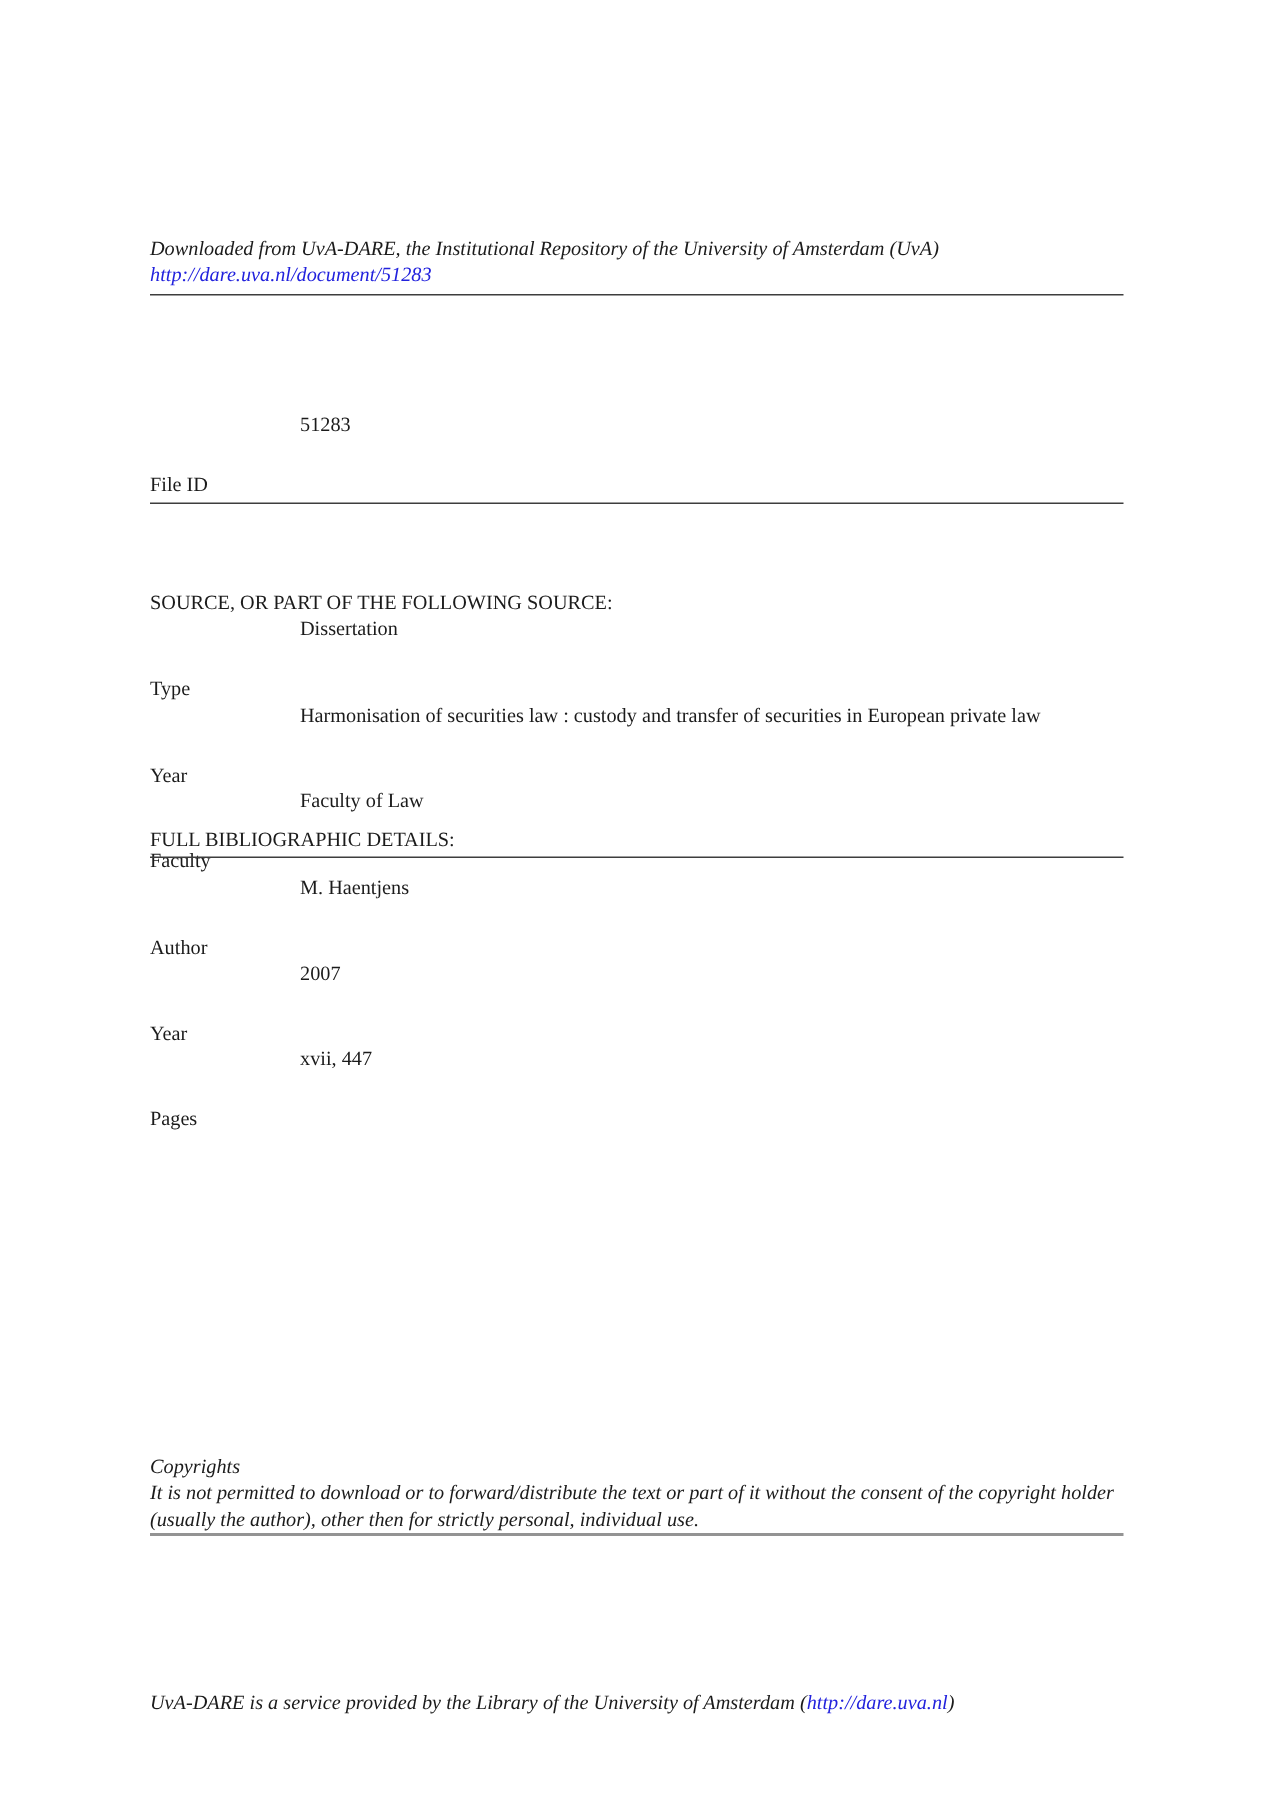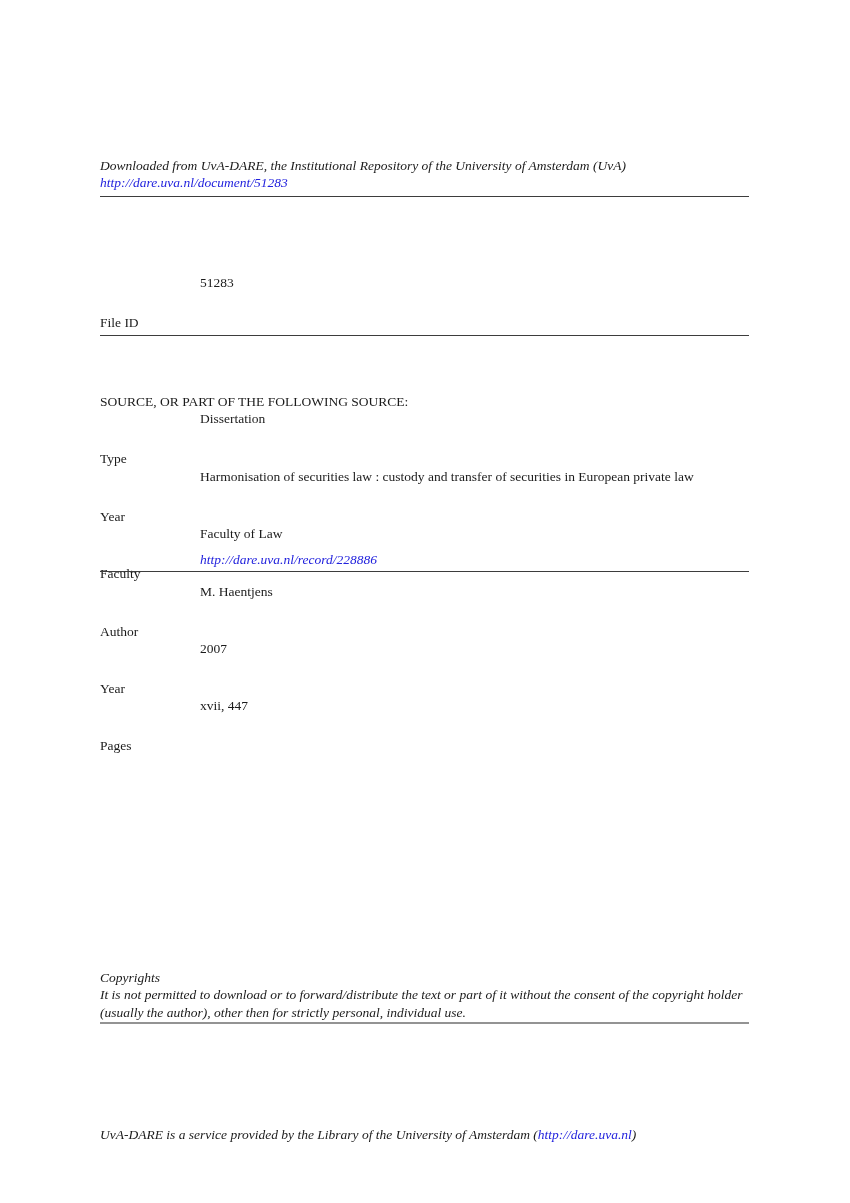--- a/index.html
+++ b/index.html
@@ -98,23 +98,21 @@
     <div class="kv-label">Year</div>
     <div class="kv-value">2007</div>
   </div>
   <div class="kv-row">
     <div class="kv-label">Pages</div>
     <div class="kv-value">xvii, 447</div>
   </div>
 </div>
 
 <div class="section" style="top:551px">
-  <div class="line indent-value">
-    <a class="link">http://dare.uva.nl/record/228886</a>
-  </div>
+  <div class="line">FULL BIBLIOGRAPHIC DETAILS:</div>
   <div class="rule" style="margin-top:3px"></div>
 </div>
 
 <div class="section italic" style="top:969px">
   <div class="line">Copyrights</div>
   <div class="body">
     <div class="line">It is not permitted to download or to forward/distribute the text or part of it without the consent of the copyright holder</div>
     <div class="line">(usually the author), other then for strictly personal, individual use.</div>
   </div>
   <div class="rule-soft"></div>

